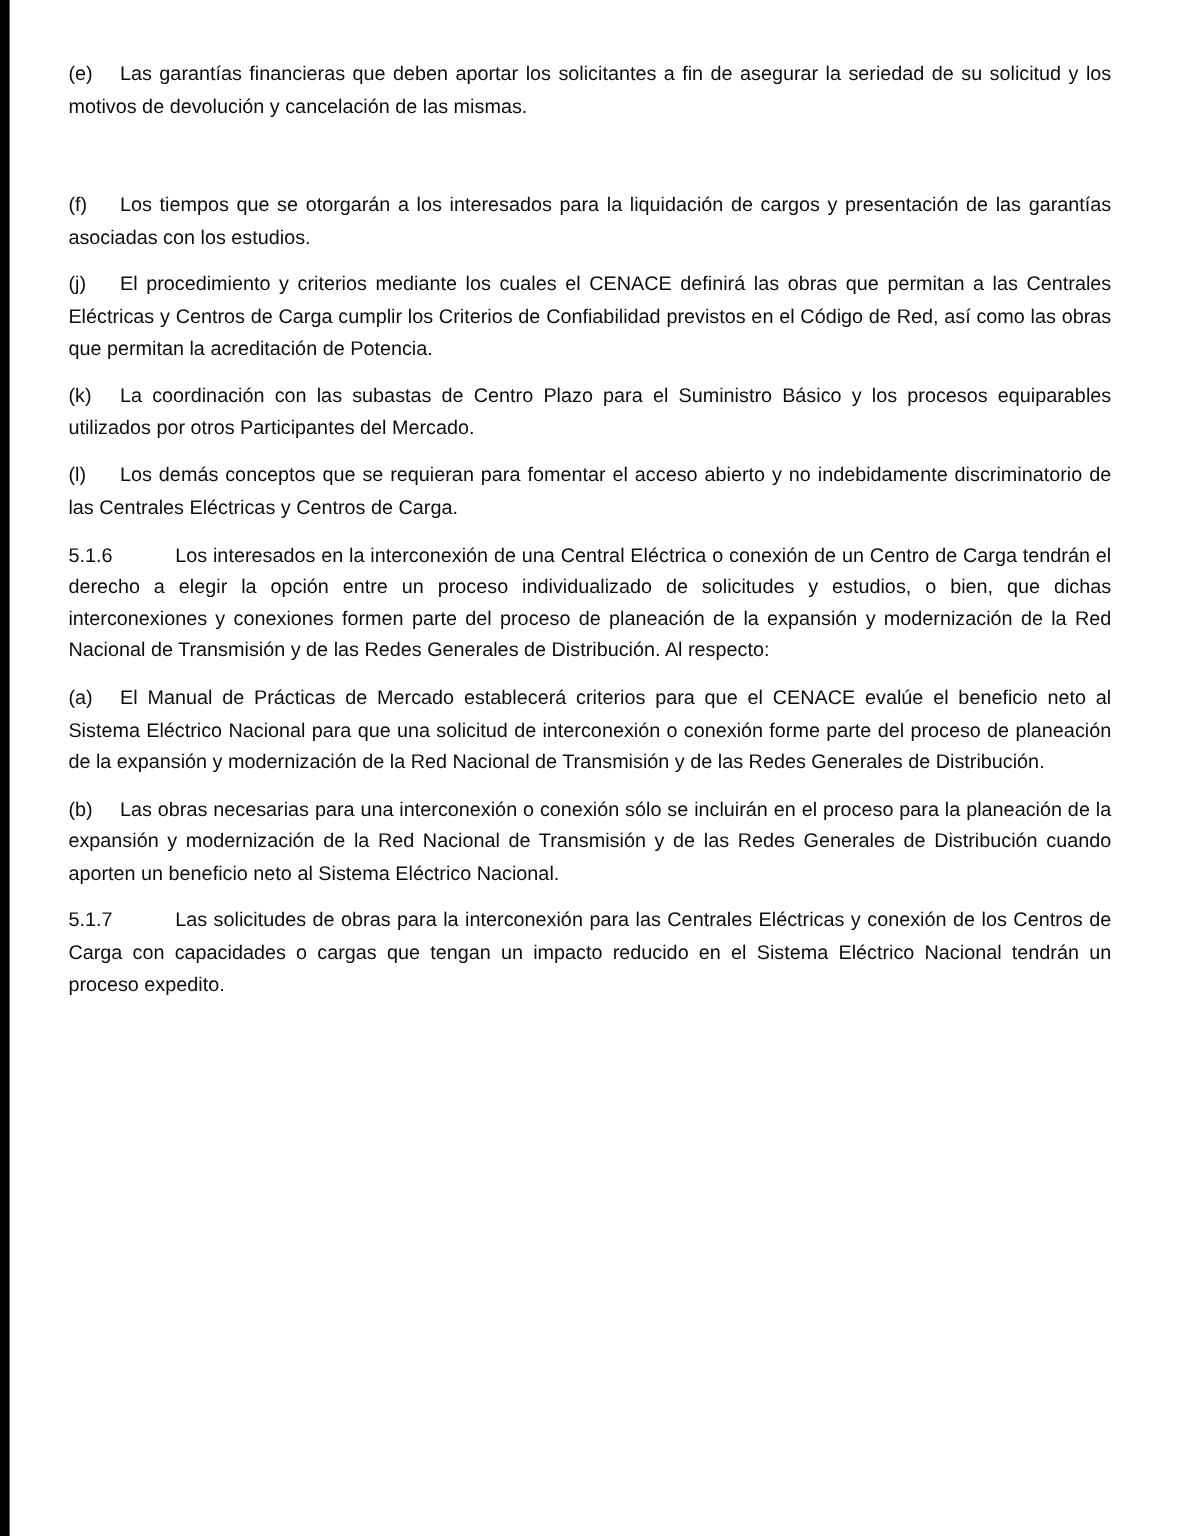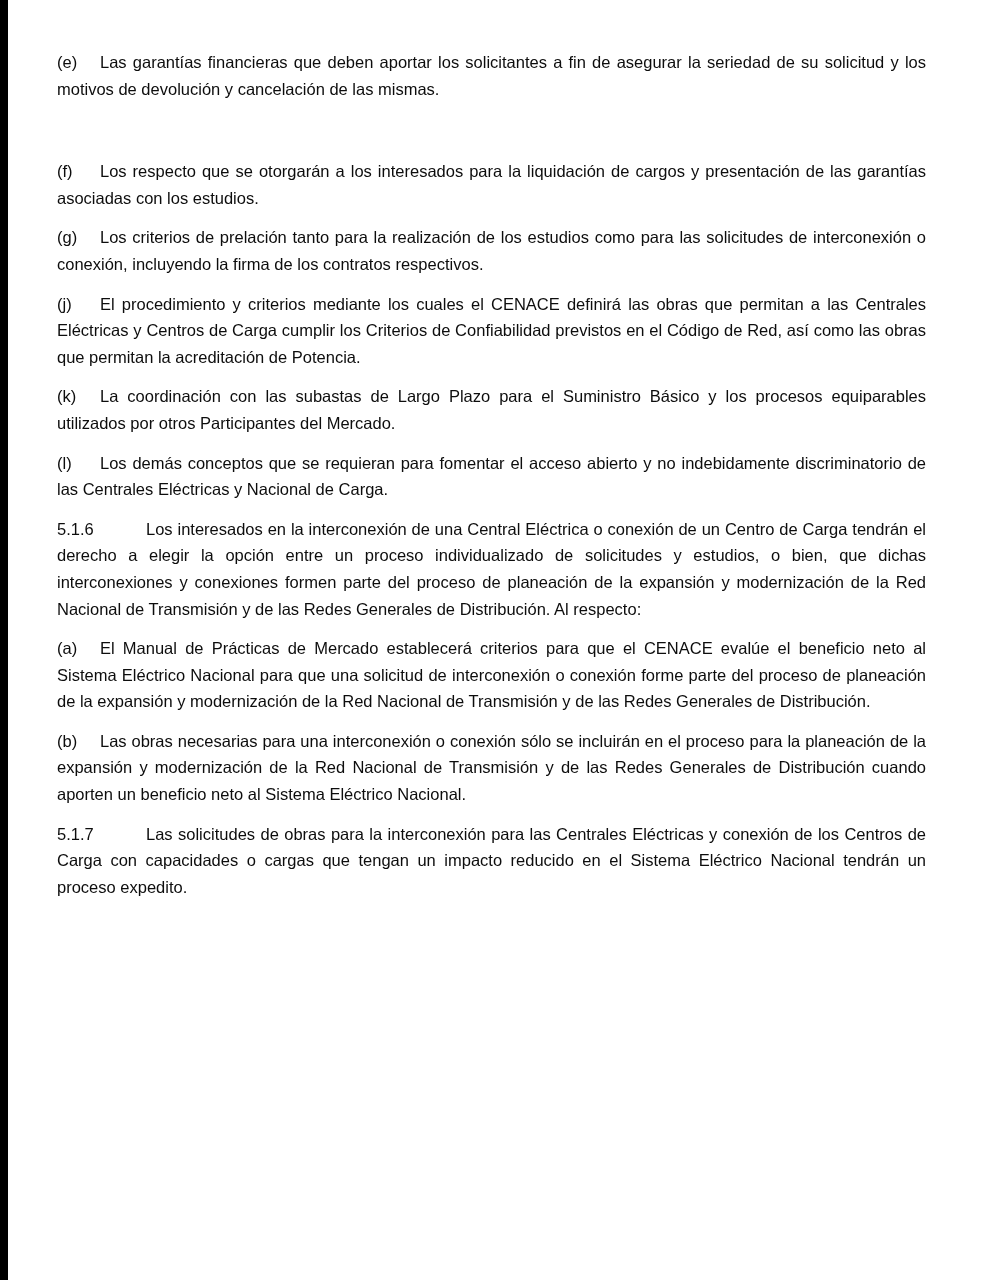--- a/index.html
+++ b/index.html
@@ -48,23 +48,22 @@
     margin-top: 56px;
   }
 </style>
 </head>
 <body>
 
 <div class="page">
   <div class="edge-bar"></div>
   <div class="content">
       <p class="para"><span class="label">(e)</span><span class="text">Las garantías financieras que deben aportar los solicitantes a fin de asegurar la seriedad de su solicitud y los motivos de devolución y cancelación de las mismas.</span></p>
-      <p class="para gap-above"><span class="label">(f)</span><span class="text">Los respecto que se otorgarán a los interesados para la liquidación de cargos y presentación de las garantías asociadas con los estudios.</span></p>
-      <p class="para"><span class="label">(g)</span><span class="text">Los criterios de prelación tanto para la realización de los estudios como para las solicitudes de interconexión o conexión, incluyendo la firma de los contratos respectivos.</span></p>
+      <p class="para gap-above"><span class="label">(f)</span><span class="text">Los tiempos que se otorgarán a los interesados para la liquidación de cargos y presentación de las garantías asociadas con los estudios.</span></p>
       <p class="para"><span class="label">(j)</span><span class="text">El procedimiento y criterios mediante los cuales el CENACE definirá las obras que permitan a las Centrales Eléctricas y Centros de Carga cumplir los Criterios de Confiabilidad previstos en el Código de Red, así como las obras que permitan la acreditación de Potencia.</span></p>
-      <p class="para"><span class="label">(k)</span><span class="text">La coordinación con las subastas de Largo Plazo para el Suministro Básico y los procesos equiparables utilizados por otros Participantes del Mercado.</span></p>
-      <p class="para"><span class="label">(l)</span><span class="text">Los demás conceptos que se requieran para fomentar el acceso abierto y no indebidamente discriminatorio de las Centrales Eléctricas y Nacional de Carga.</span></p>
+      <p class="para"><span class="label">(k)</span><span class="text">La coordinación con las subastas de Centro Plazo para el Suministro Básico y los procesos equiparables utilizados por otros Participantes del Mercado.</span></p>
+      <p class="para"><span class="label">(l)</span><span class="text">Los demás conceptos que se requieran para fomentar el acceso abierto y no indebidamente discriminatorio de las Centrales Eléctricas y Centros de Carga.</span></p>
       <p class="para"><span class="label section-label">5.1.6</span><span class="text">Los interesados en la interconexión de una Central Eléctrica o conexión de un Centro de Carga tendrán el derecho a elegir la opción entre un proceso individualizado de solicitudes y estudios, o bien, que dichas interconexiones y conexiones formen parte del proceso de planeación de la expansión y modernización de la Red Nacional de Transmisión y de las Redes Generales de Distribución. Al respecto:</span></p>
       <p class="para"><span class="label">(a)</span><span class="text">El Manual de Prácticas de Mercado establecerá criterios para que el CENACE evalúe el beneficio neto al Sistema Eléctrico Nacional para que una solicitud de interconexión o conexión forme parte del proceso de planeación de la expansión y modernización de la Red Nacional de Transmisión y de las Redes Generales de Distribución.</span></p>
       <p class="para"><span class="label">(b)</span><span class="text">Las obras necesarias para una interconexión o conexión sólo se incluirán en el proceso para la planeación de la expansión y modernización de la Red Nacional de Transmisión y de las Redes Generales de Distribución cuando aporten un beneficio neto al Sistema Eléctrico Nacional.</span></p>
       <p class="para"><span class="label section-label">5.1.7</span><span class="text">Las solicitudes de obras para la interconexión para las Centrales Eléctricas y conexión de los Centros de Carga con capacidades o cargas que tengan un impacto reducido en el Sistema Eléctrico Nacional tendrán un proceso expedito.</span></p>
     </div>
 </div>
 
 </body></html>

